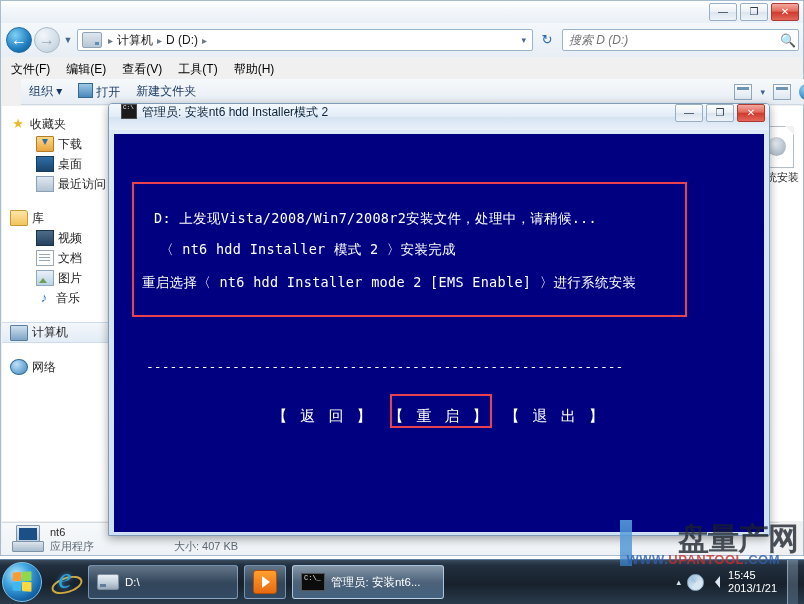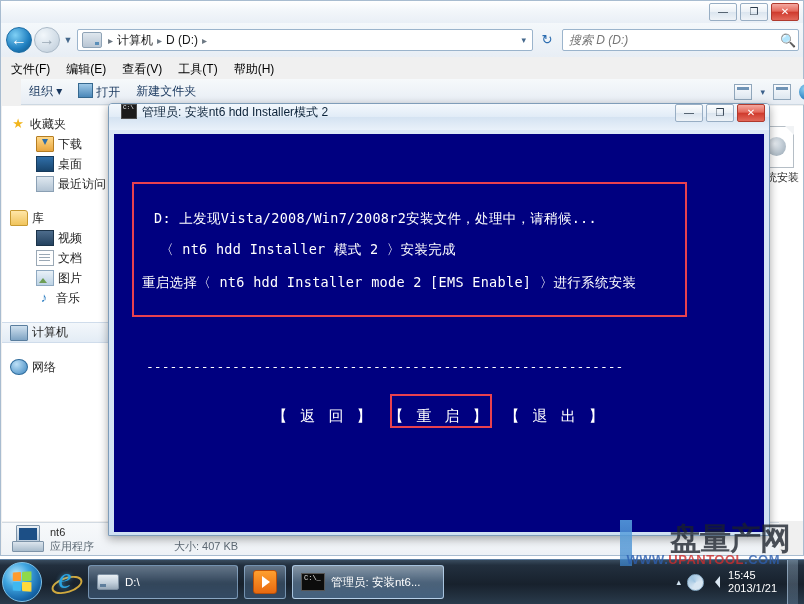--- a/index.html
+++ b/index.html
@@ -433,21 +433,21 @@
     border-left:1px solid rgba(200,228,255,0.5);
   }
 
   
   #watermark {
     position:absolute; right:4px; bottom:26px;
     width:200px; height:60px;
     pointer-events:none;
   }
   .wm-main {
-    position:absolute; right:10px; top:0;
+    position:absolute; right:2px; top:0;
     font-size:31px; font-weight:bold; letter-spacing:-1px;
     color:rgba(25,32,42,0.78);
     font-family:Liberation Serif, serif;
     white-space:nowrap;
   }
   .wm-sub {
     position:absolute; right:20px; top:34px;
     font-size:13px; font-weight:bold; letter-spacing:0.5px;
     white-space:nowrap;
   }

